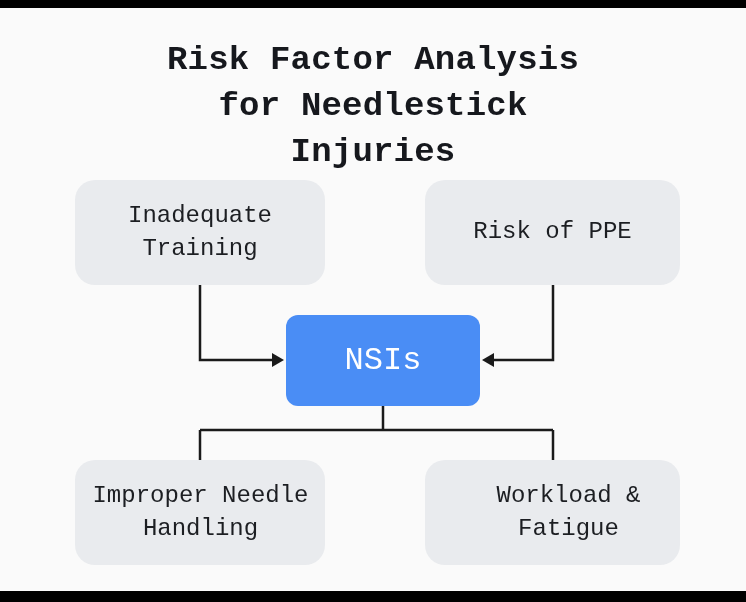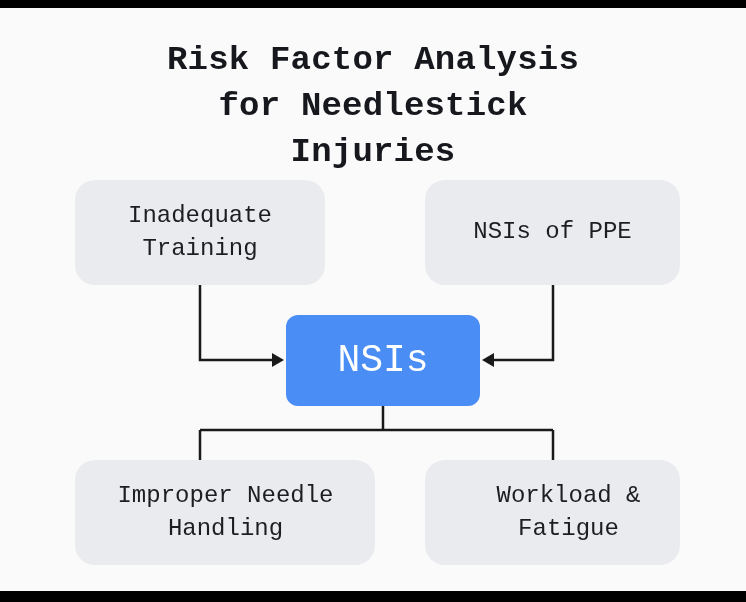--- a/index.html
+++ b/index.html
@@ -47,28 +47,28 @@
     justify-content: center;
     text-align: center;
     font-size: 24px;
     line-height: 1.35;
     color: #1c1e22;
     padding: 8px 16px;
     box-sizing: border-box;
   }
   .node-top-left     { left: 75px;  top: 180px; width: 250px; height: 105px; }
   .node-top-right    { left: 425px; top: 180px; width: 255px; height: 105px; }
-  .node-bottom-left  { left: 75px;  top: 460px; width: 300px; height: 105px; padding-left: 17px; }
+  .node-bottom-left  { left: 75px;  top: 460px; width: 250px; height: 105px; padding-left: 17px; }
   .node-bottom-right { left: 425px; top: 460px; width: 255px; height: 105px; padding-left: 48px; }
 
   .node-center {
     left: 286px; top: 315px; width: 194px; height: 91px;
     background: var(--center-fill, #4a8df5);
     color: #ffffff;
-    font-size: 38px;
+    font-size: 32px;
     border-radius: 12px;
   }
 
   .connectors {
     position: absolute;
     left: 0; top: 0;
     width: 746px;
     height: 602px;
     pointer-events: none;
   }
@@ -101,21 +101,21 @@
       <line x1="200" y1="430" x2="200" y2="460"></line>
       <line x1="553" y1="430" x2="553" y2="460"></line>
     </g>
   </svg>
 
   <div class="node node-top-left">
     <span>Inadequate Training</span>
   </div>
 
   <div class="node node-top-right">
-    <span>NSIs of PPE</span>
+    <span>Risk of PPE</span>
   </div>
 
   <div class="node node-center">
     <span>NSIs</span>
   </div>
 
   <div class="node node-bottom-left">
     <span>Improper Needle Handling</span>
   </div>
 

